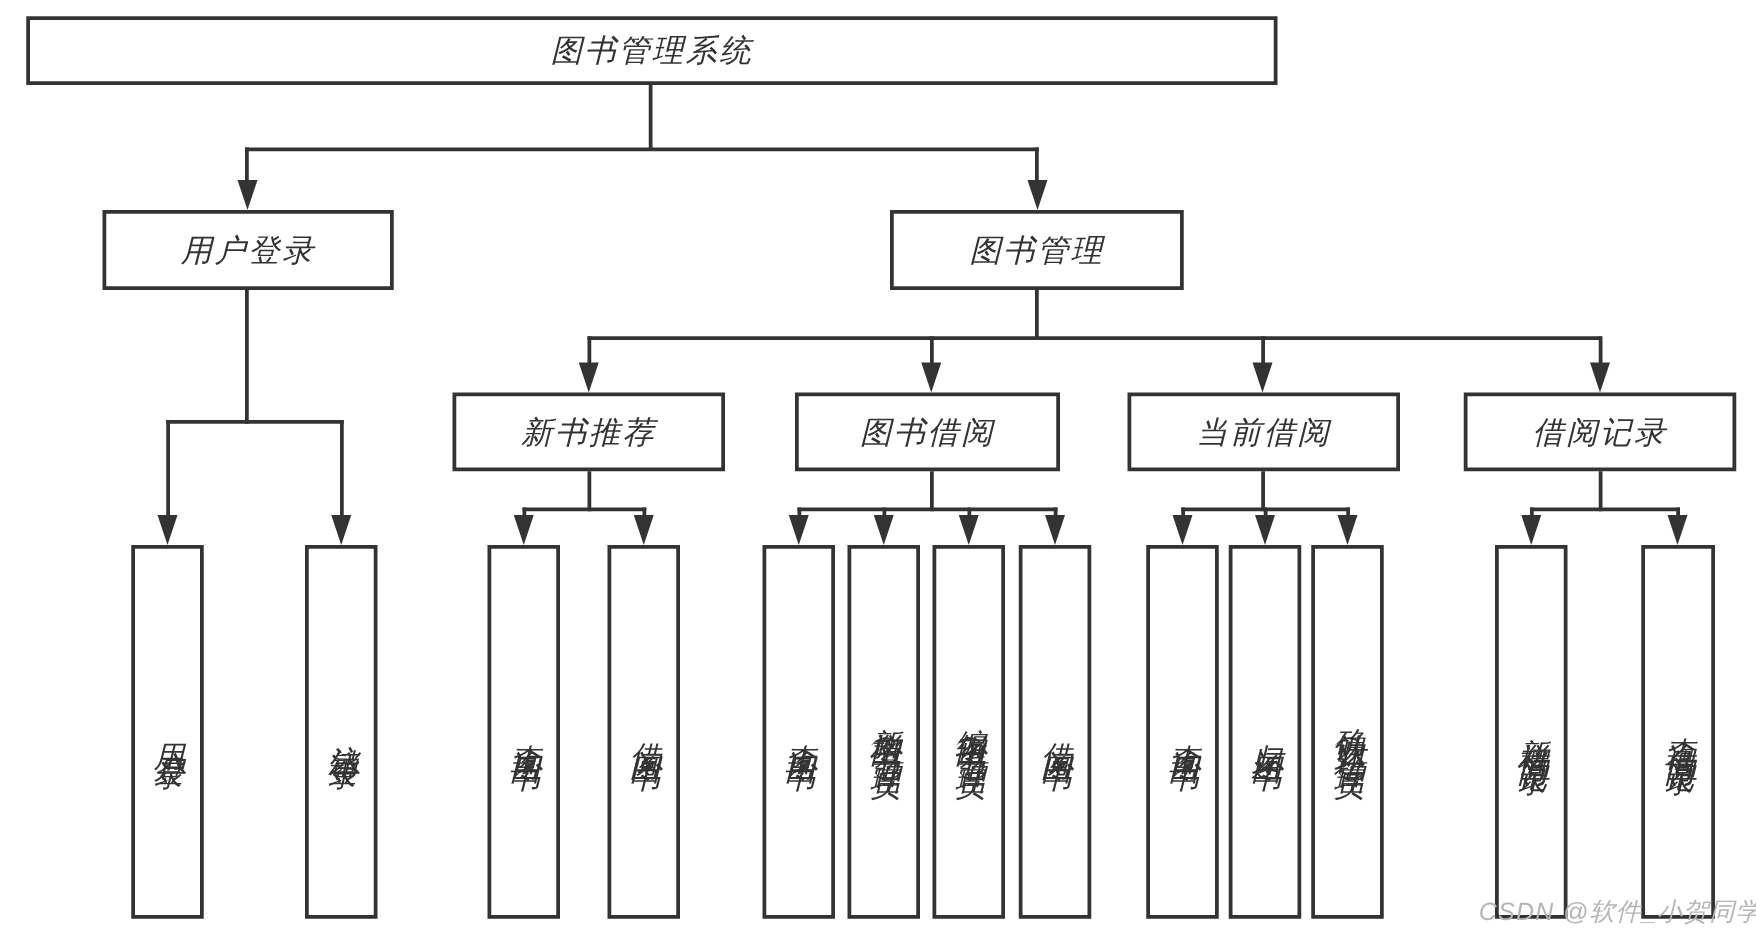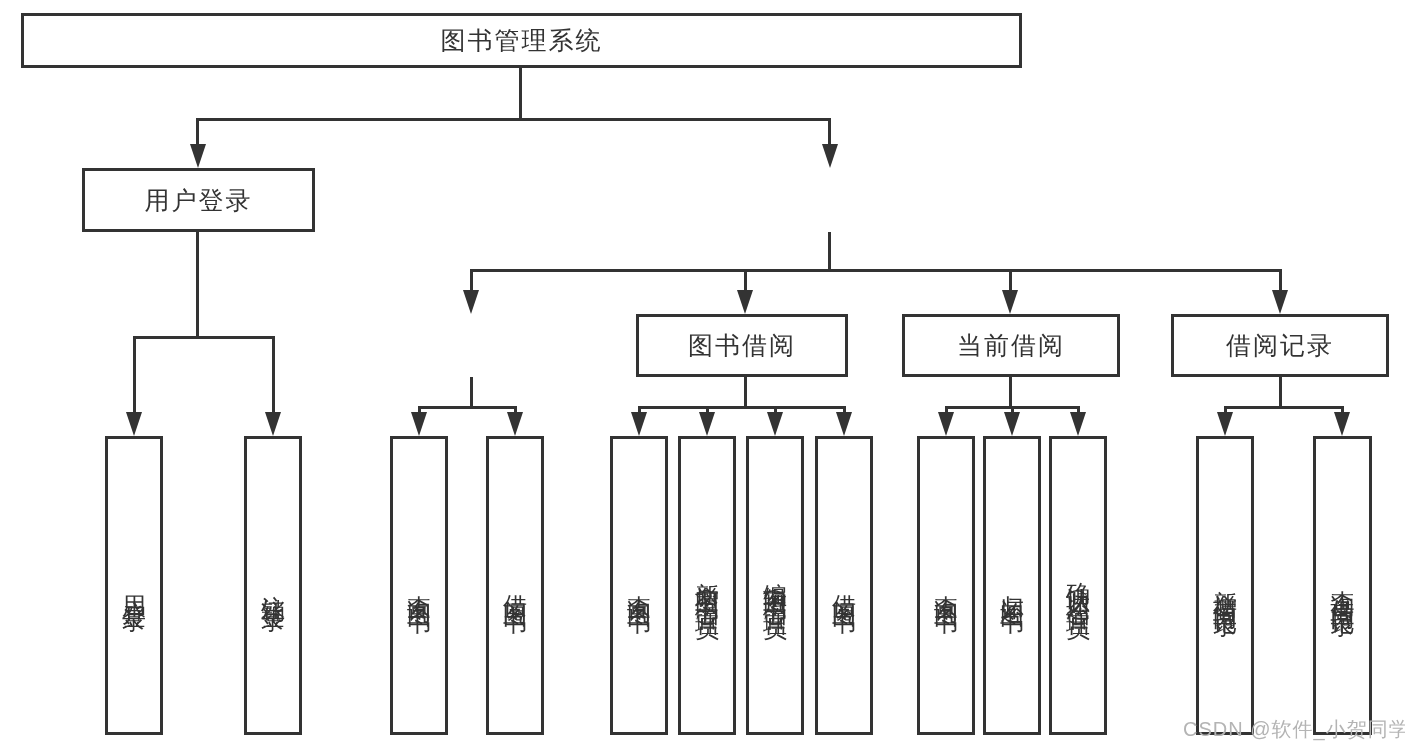--- a/index.html
+++ b/index.html
@@ -7,20 +7,21 @@
     padding: 0;
     background: #ffffff;
     font-family: "Liberation Sans", "DejaVu Sans", sans-serif;
   }
   .canvas {
     position: relative;
     width: 1405px;
     height: 747px;
     background: #ffffff;
     overflow: hidden;
+    font-style: italic;
   }
   .node {
     position: absolute;
     box-sizing: border-box;
     border: 3px solid #333333;
     background: #ffffff;
     display: flex;
     align-items: center;
     justify-content: center;
     color: #333333;
@@ -66,21 +67,27 @@
 
 <div class="canvas">
 
   <div class="node h" style="left:21px; top:13px; width:1001px; height:55px;">
     <span>图书管理系统</span>
   </div>
 
   <div class="node h" style="left:82px; top:168px; width:233px; height:64px;">
     <span>用户登录</span>
   </div>
-
+  <div class="node h" style="left:712px; top:168px; width:235px; height:64px;">
+    <span>图书管理</span>
+  </div>
+
+  <div class="node h" style="left:362px; top:314px; width:218px; height:63px;">
+    <span>新书推荐</span>
+  </div>
   <div class="node h" style="left:636px; top:314px; width:212px; height:63px;">
     <span>图书借阅</span>
   </div>
   <div class="node h" style="left:1171px; top:314px; width:218px; height:63px;">
     <span>借阅记录</span>
   </div>
   <div class="node h" style="left:902px; top:314px; width:218px; height:63px;">
     <span>当前借阅</span>
   </div>
 

